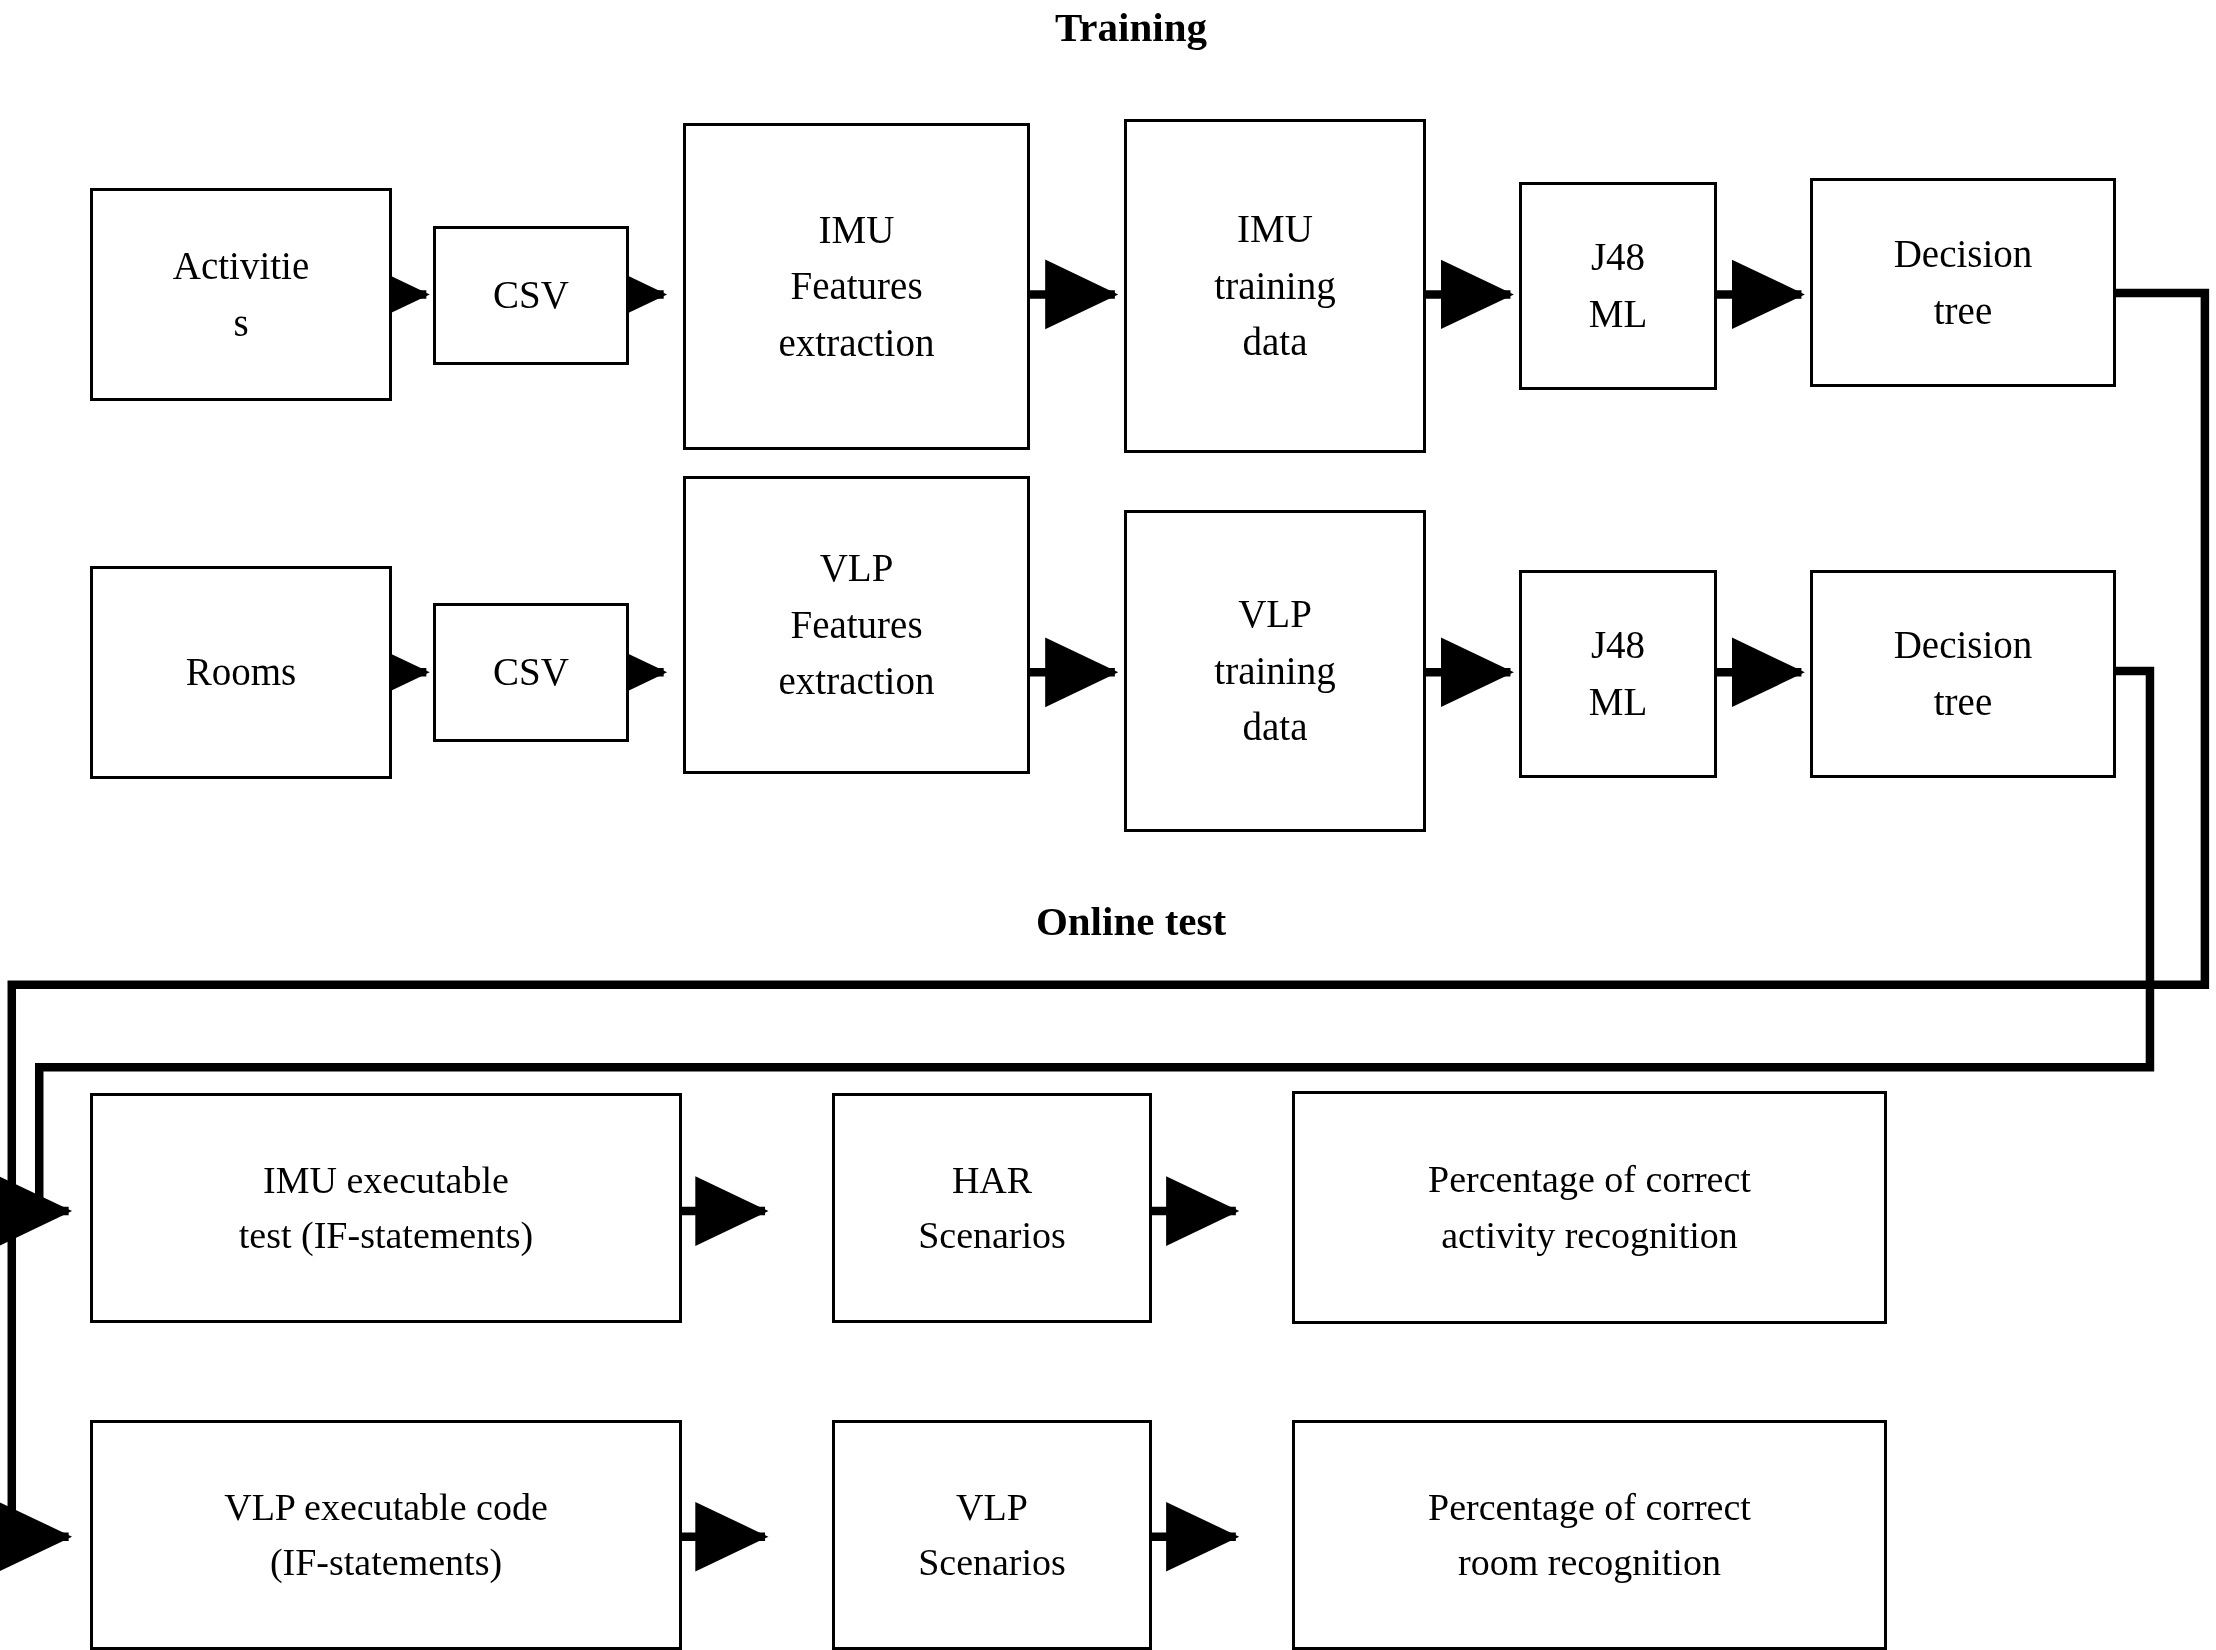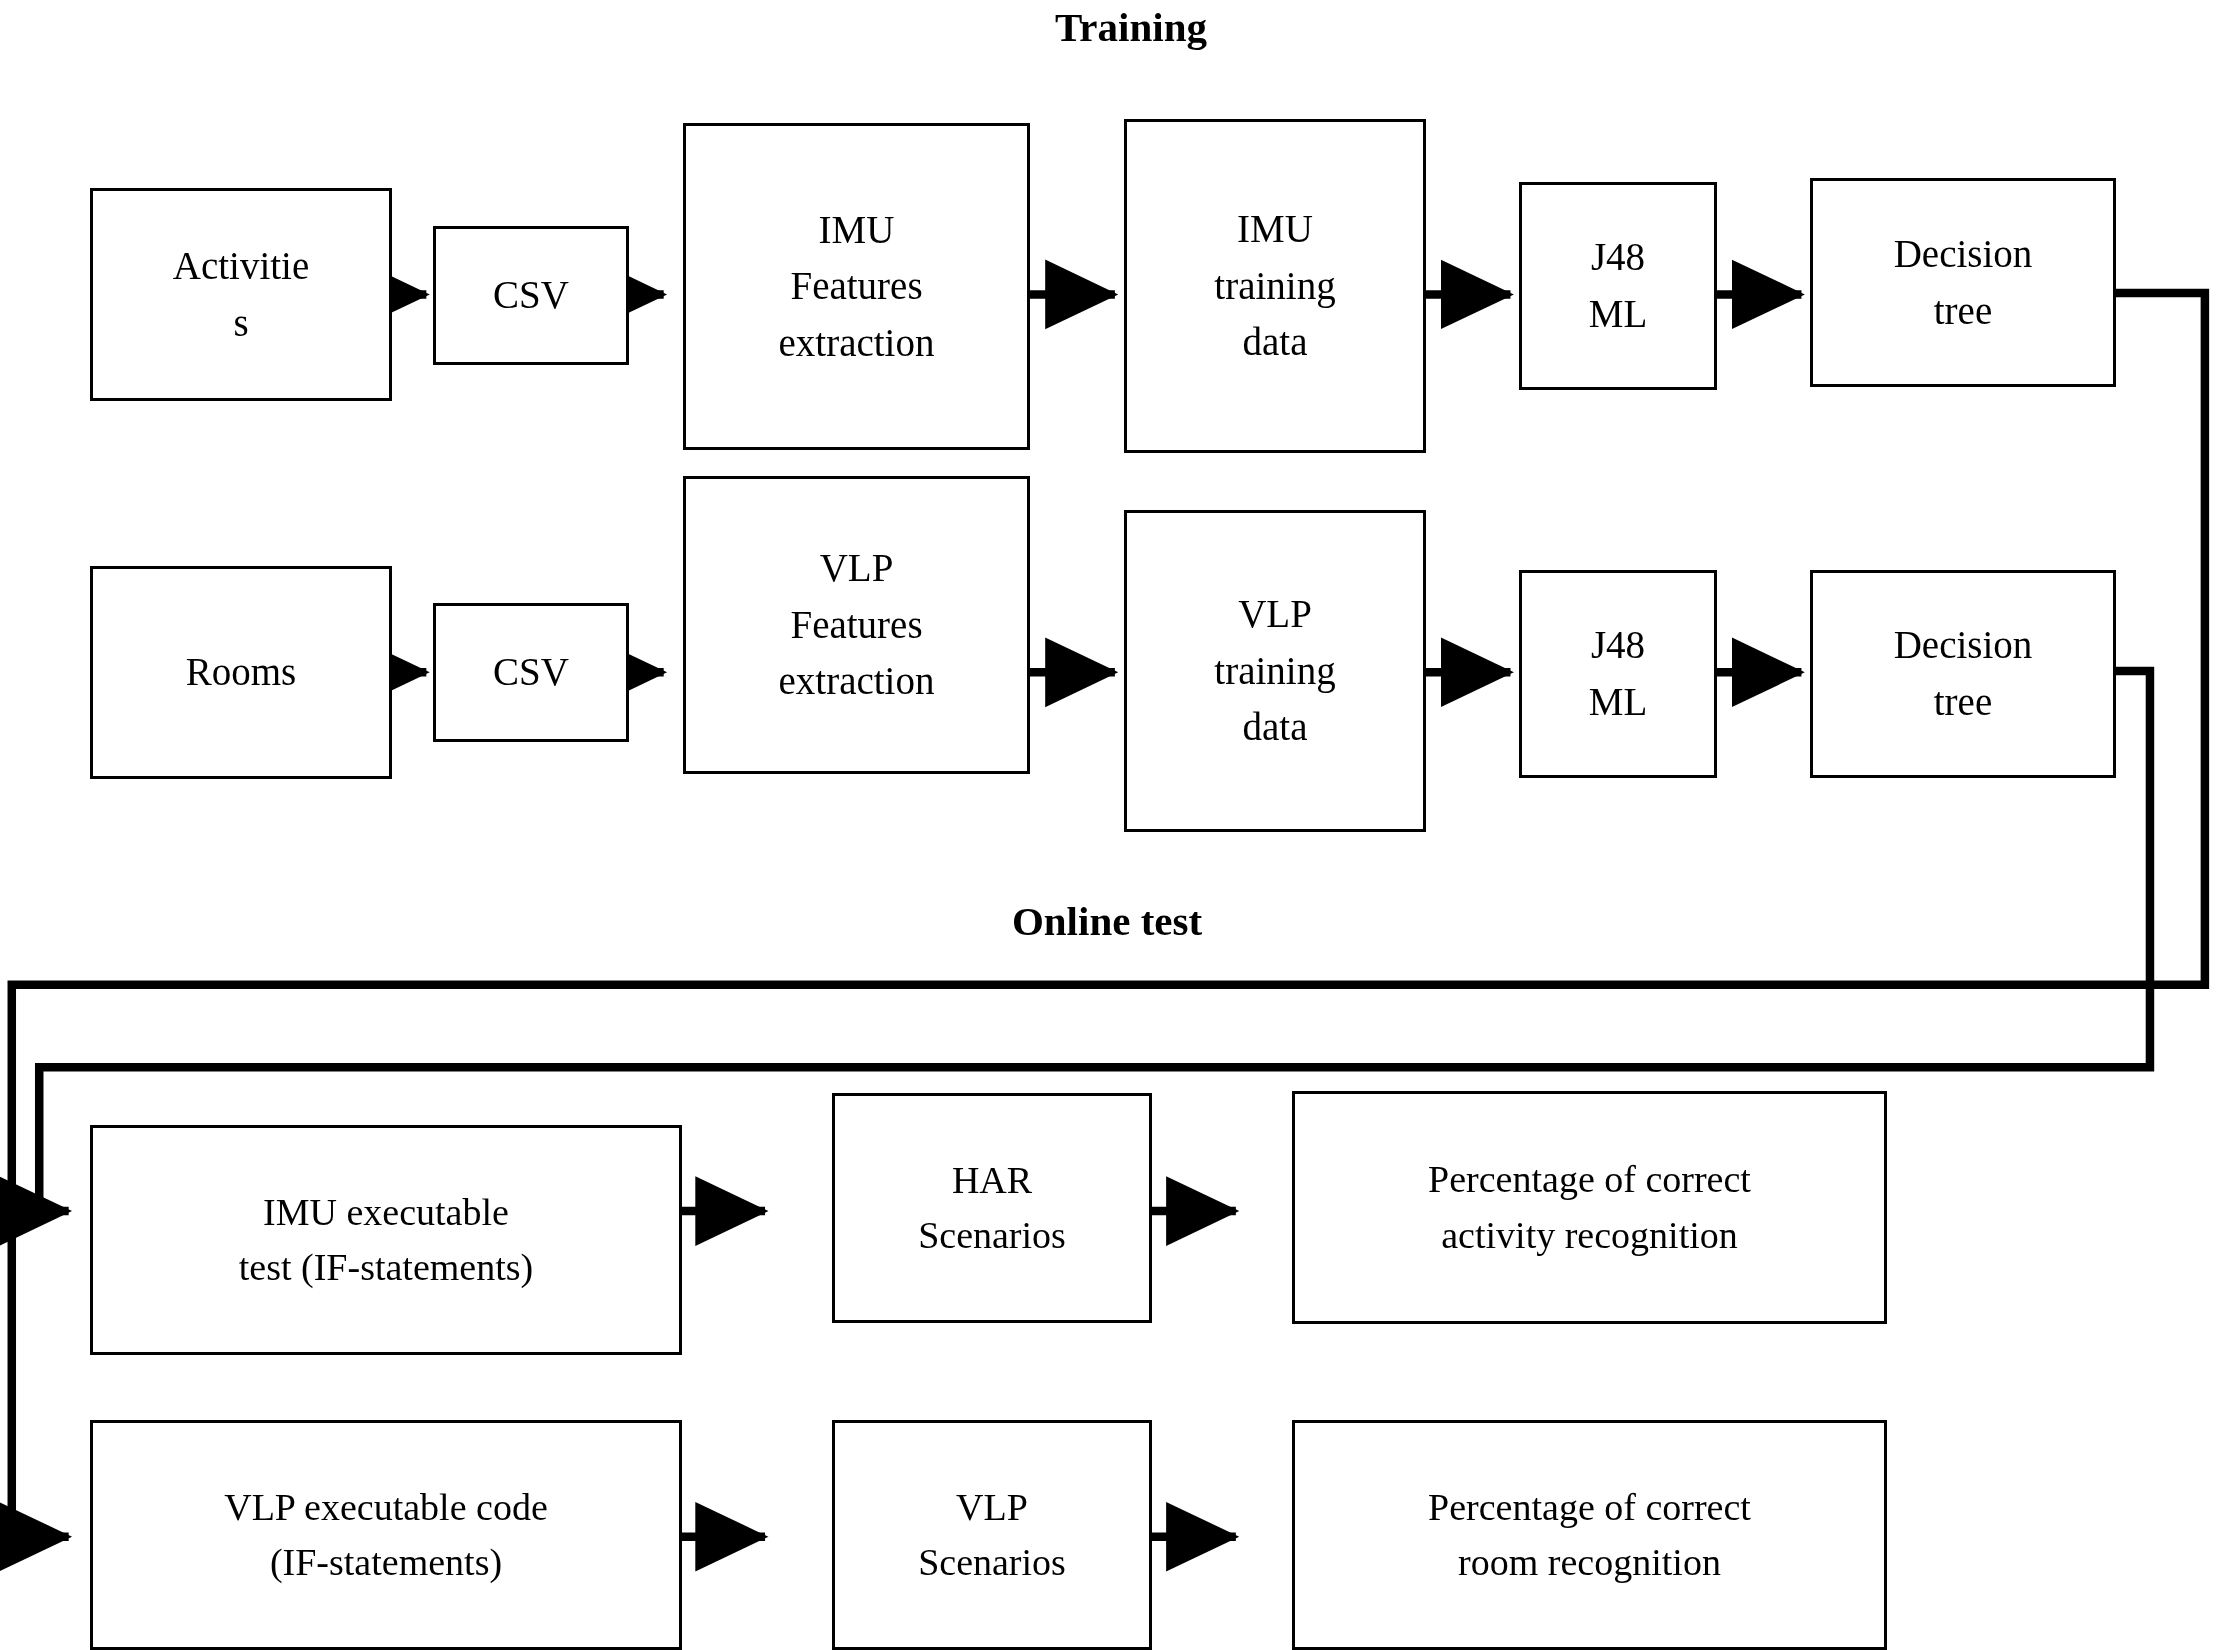--- a/index.html
+++ b/index.html
@@ -55,21 +55,21 @@
       <line x1="1760" y1="2350" x2="1890" y2="2350"></line>
     </g>
 
     <path d="M3235,448 L3372,448 L3372,1506 L18,1506 L18,2350 L105,2350" stroke="#000" stroke-width="13" fill="none" marker-end="url(#ah)"></path>
 
     <path d="M3235,1026 L3288,1026 L3288,1632 L60,1632 L60,1852 L105,1852" stroke="#000" stroke-width="13" fill="none" marker-end="url(#ah)"></path>
   </svg>
 
   <div class="sect-title f62" style="left:948px;top:2.6px;width:366px;">Training</div>
 
-  <div class="sect-title f62" style="left:924px;top:897px;width:366px;">Online test</div>
+  <div class="sect-title f62" style="left:948px;top:897px;width:366px;">Online test</div>
 
   <div class="box f60" style="left:90px;top:188px;width:302px;height:213px;">
     <span class="ln">Activitie</span>
     <span class="ln">s</span>
   </div>
 
   <div class="box f60" style="left:433px;top:226px;width:196px;height:139px;">
     <span class="ln">CSV</span>
   </div>
 
@@ -118,21 +118,21 @@
   <div class="box f60" style="left:1519px;top:570px;width:198px;height:208px;">
     <span class="ln">J48</span>
     <span class="ln">ML</span>
   </div>
 
   <div class="box f60" style="left:1810px;top:570px;width:306px;height:208px;">
     <span class="ln">Decision</span>
     <span class="ln">tree</span>
   </div>
 
-  <div class="box f58" style="left:90px;top:1093px;width:592px;height:230px;margin-top:32px;">
+  <div class="box f58" style="left:90px;top:1093px;width:592px;height:230px;">
     <span class="ln">IMU executable</span>
     <span class="ln">test (IF-statements)</span>
   </div>
 
   <div class="box f58" style="left:832px;top:1093px;width:320px;height:230px;">
     <span class="ln">HAR</span>
     <span class="ln">Scenarios</span>
   </div>
 
   <div class="box f58" style="left:1292px;top:1091px;width:595px;height:233px;">

